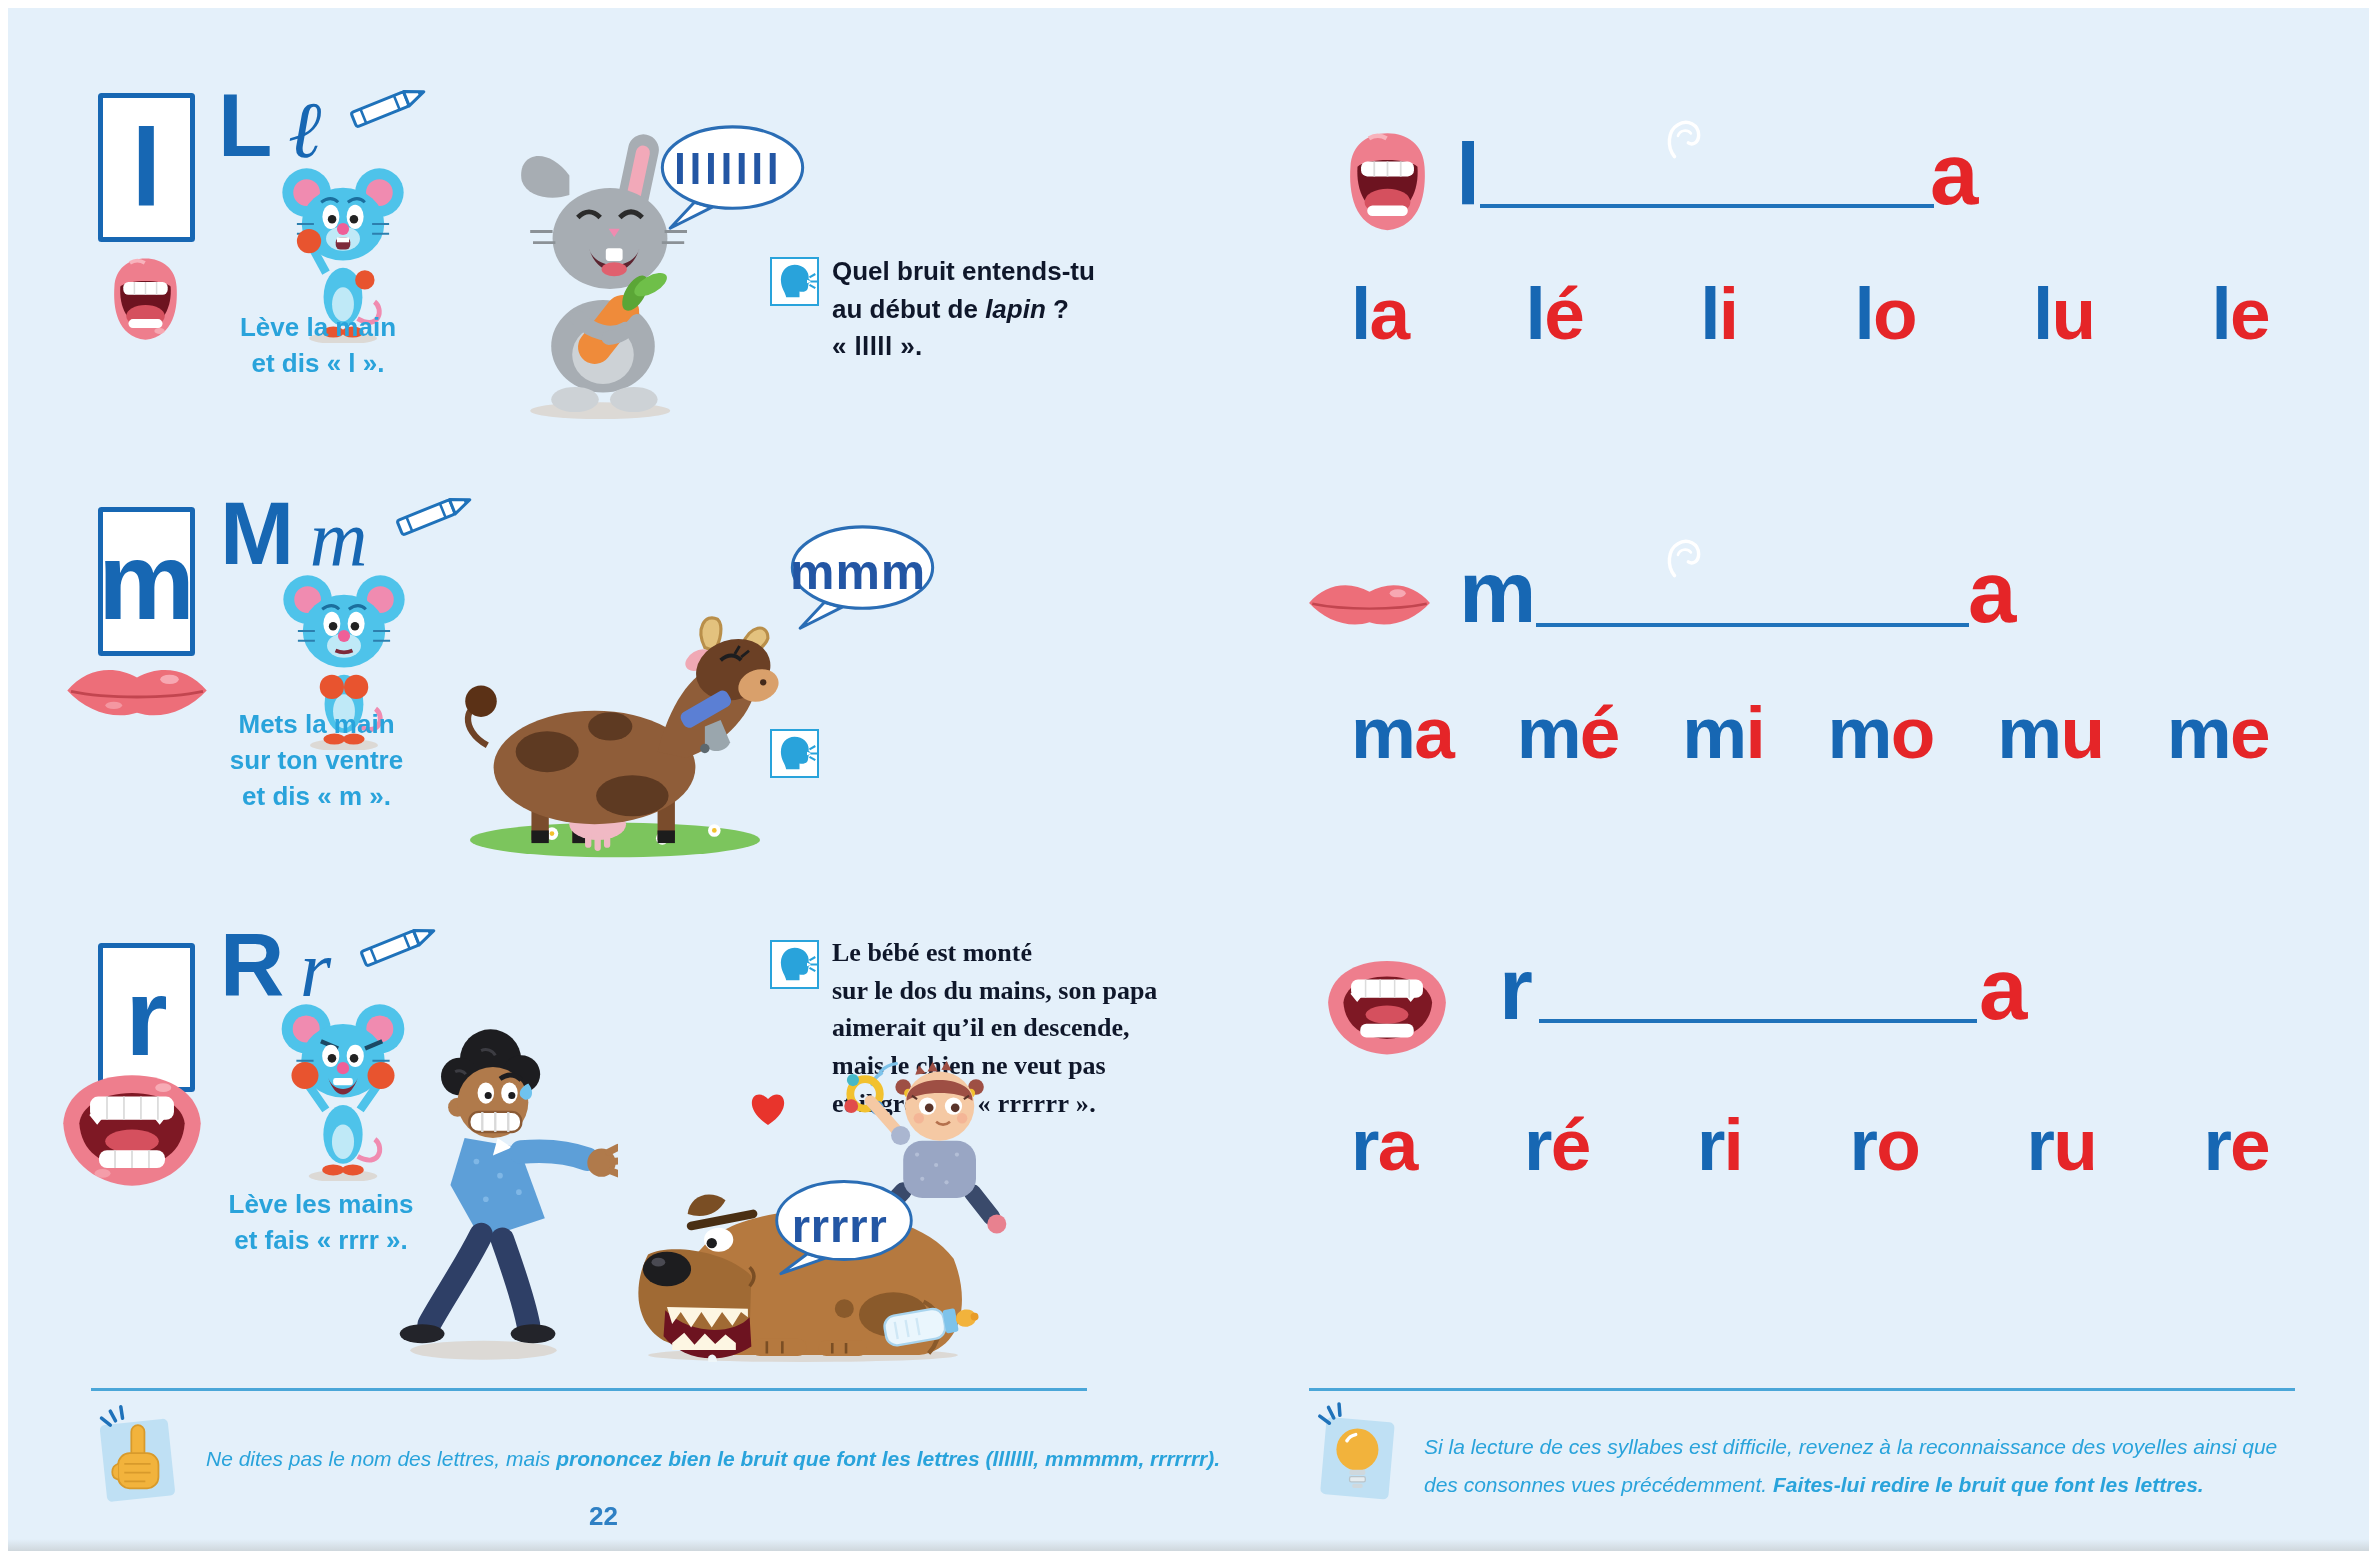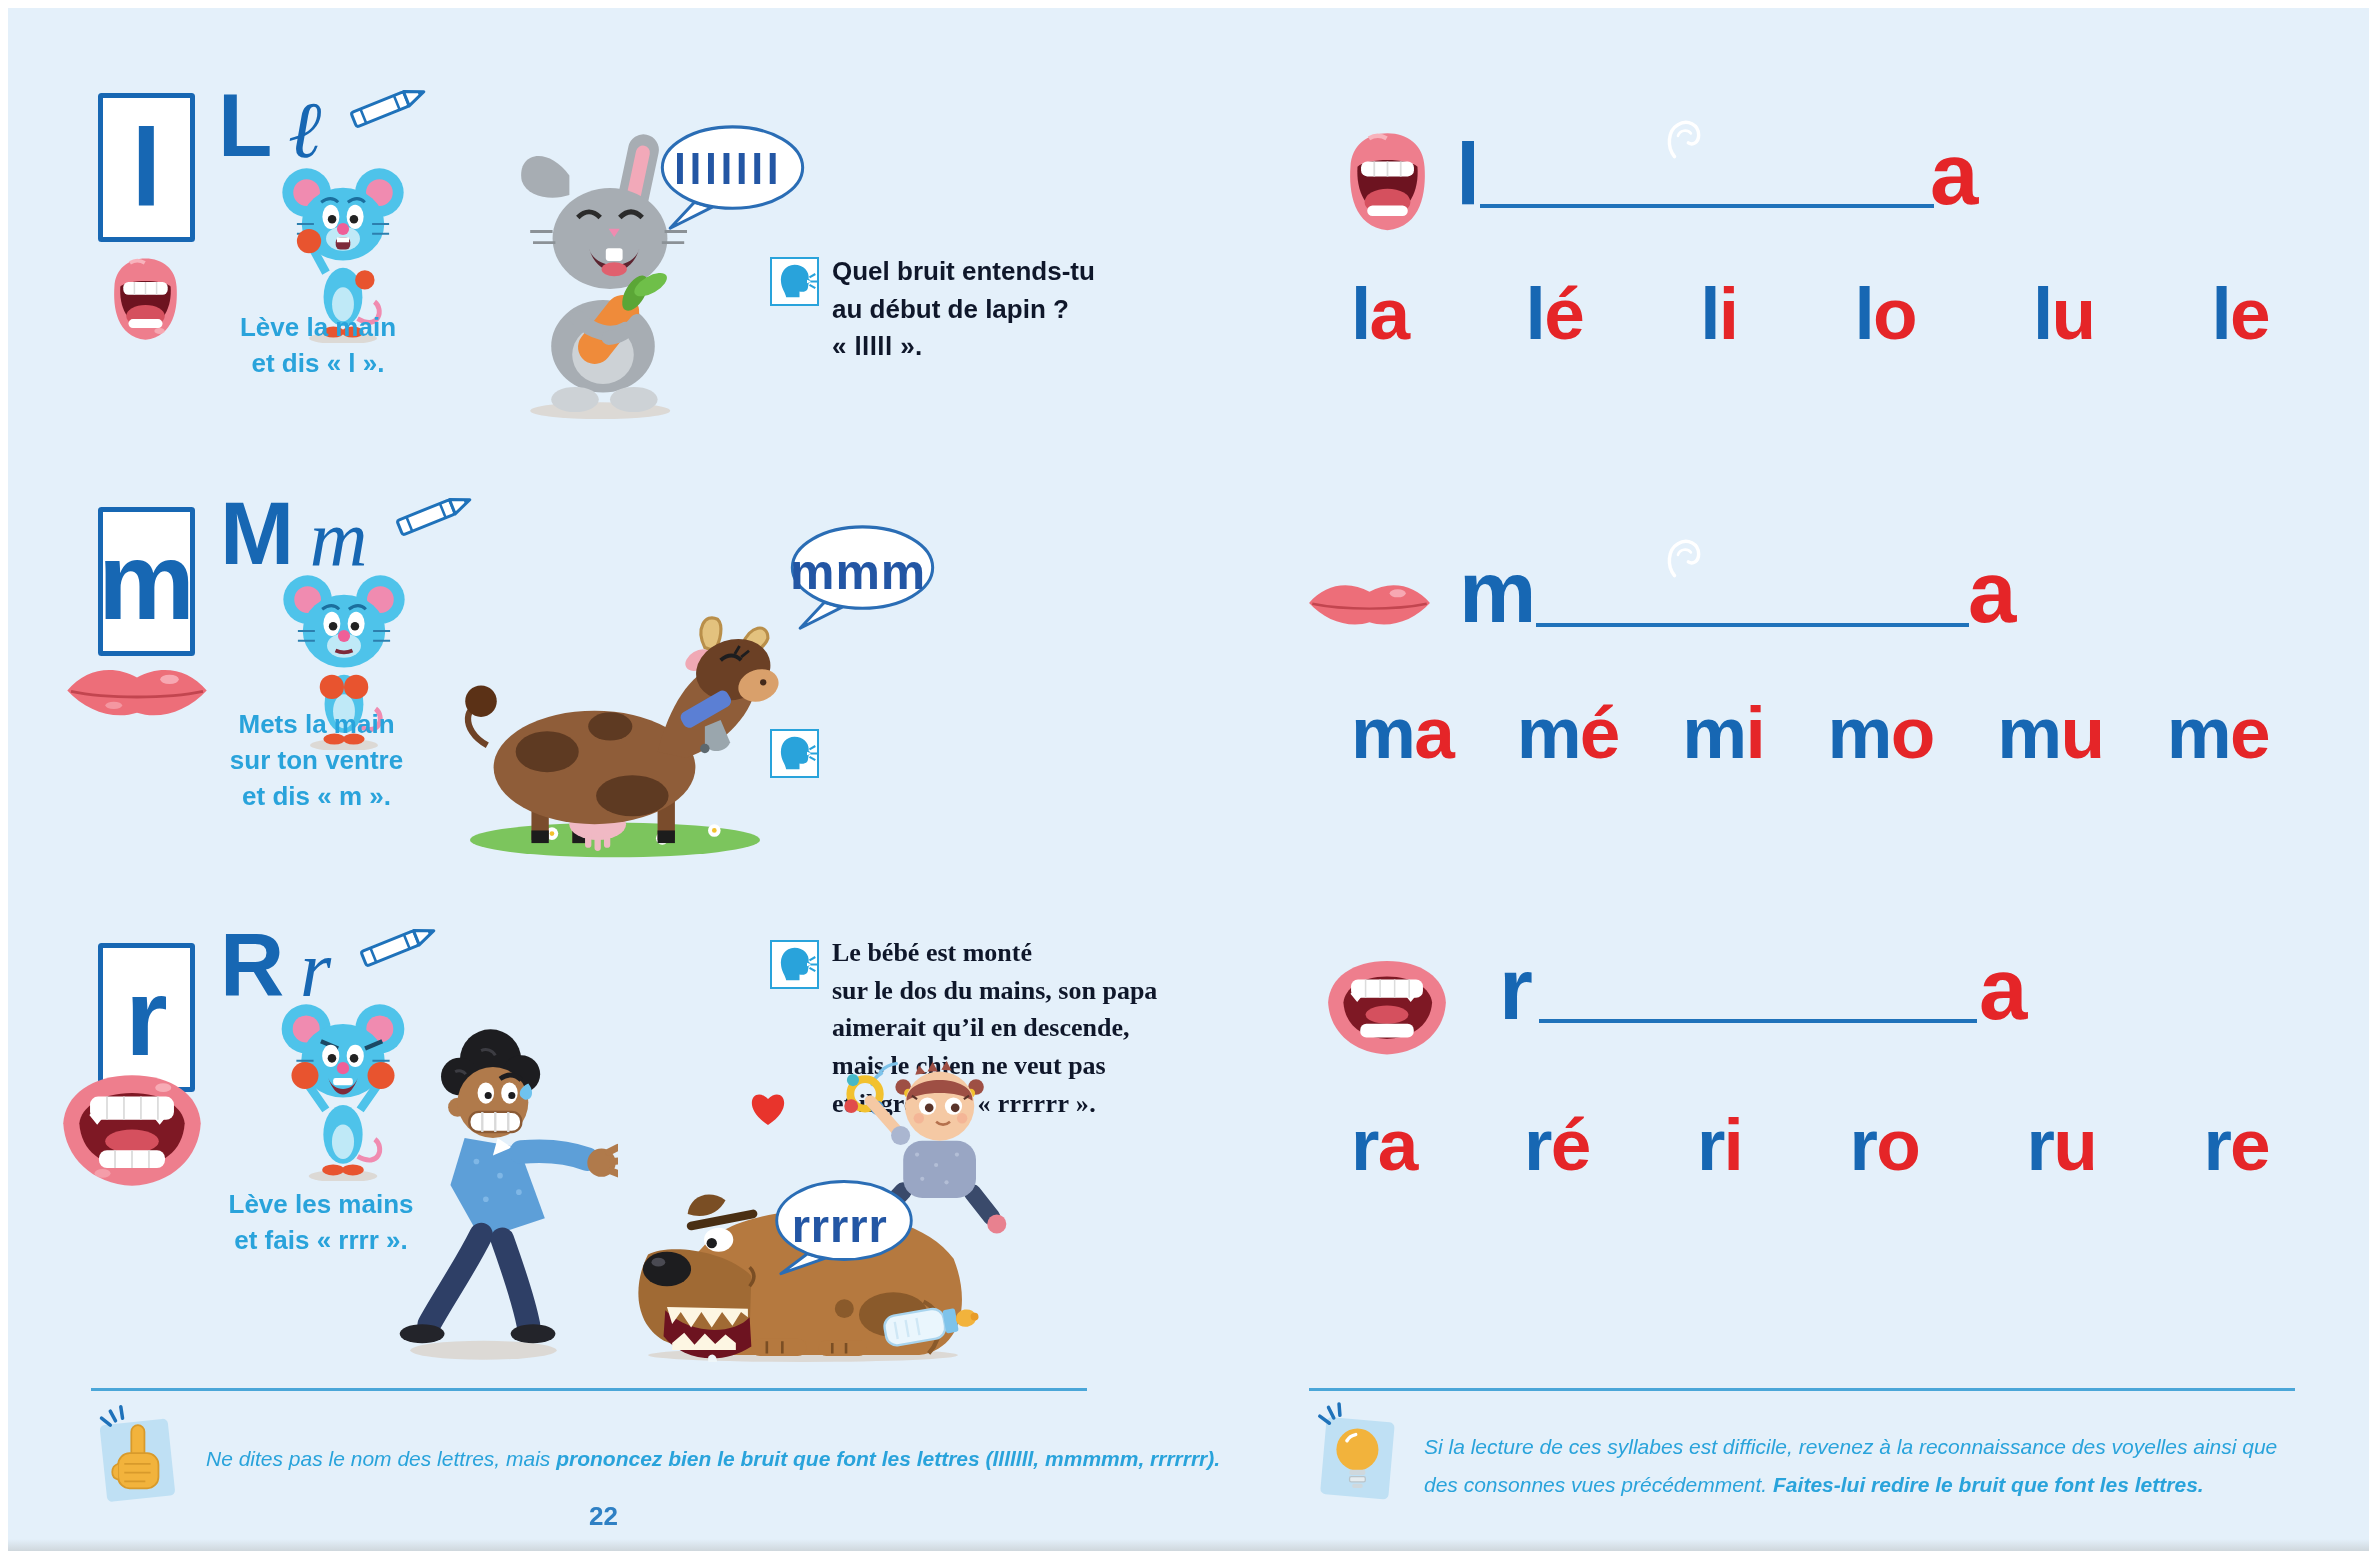--- a/index.html
+++ b/index.html
@@ -41,21 +41,21 @@
   .speakbox svg{width:100%;height:100%;}
   #speak-l{left:762px;top:249px;}
   #speak-m{left:762px;top:721px;}
   #speak-r{left:762px;top:932px;}
 
   .question{position:absolute;color:#0f172a;font-size:26px;font-weight:bold;line-height:1.45;}
   #question-l{left:824px;top:245px;width:295px;}
   #question-m{left:824px;top:718px;width:348px;}
   #question-r{left:824px;top:926px;width:330px;font-family:Liberation Serif, serif;}
   .qline{display:block;}
-  .qitalic{}
+  .qitalic{font-style:italic;}
   .qbold{letter-spacing:0.4px;}
 
   
   .bubble{position:absolute;}
   .bubsvg{position:absolute;left:0;top:0;width:100%;height:100%;}
   .bubtxt{position:absolute;left:0;right:8.7px;text-align:center;font-weight:bold;color:#2356a4;line-height:1;}
   #bubble-l{left:650px;top:116px;width:149px;height:108px;}
   #bubble-l .bubtxt{top:24px;font-size:43px;letter-spacing:3.5px;}
   #bubble-m{left:780px;top:516px;width:149px;height:108px;}
   #bubble-m .bubtxt{top:22.6px;font-size:50px;letter-spacing:0.9px;}

